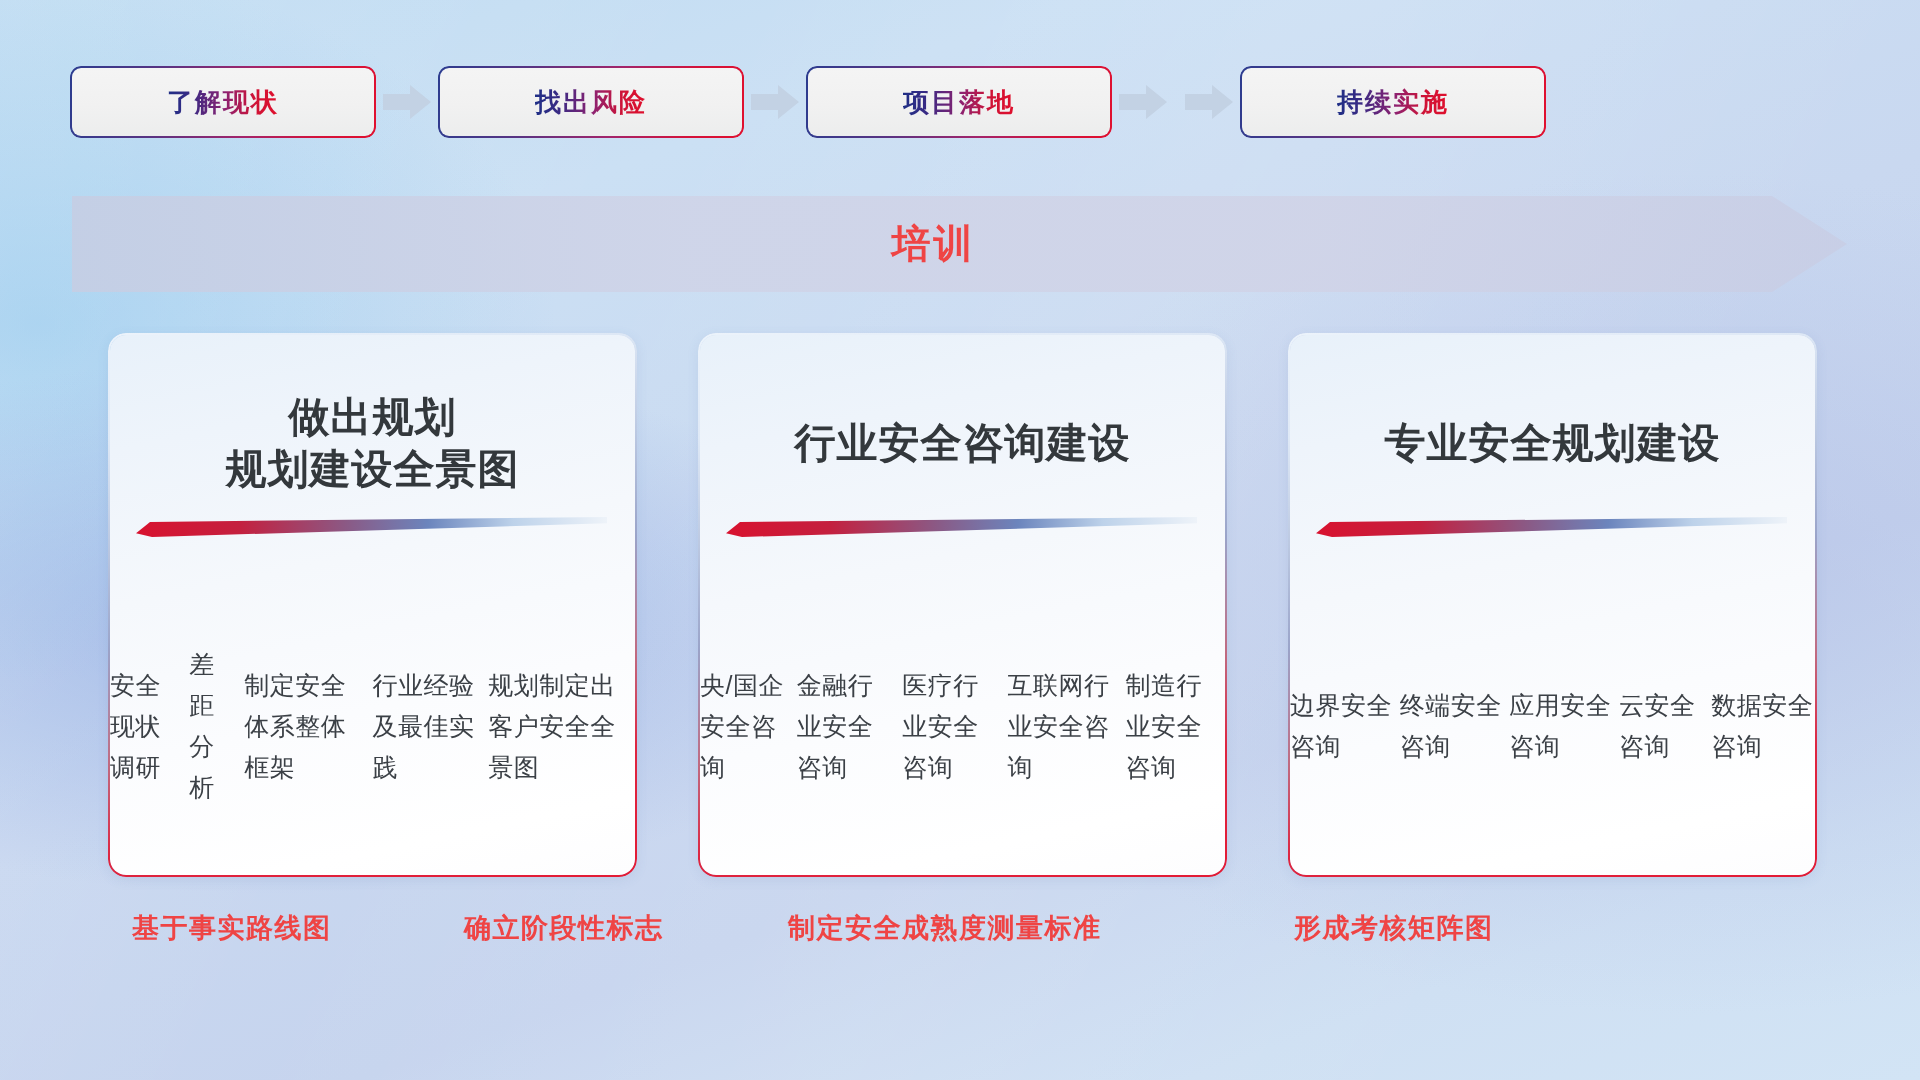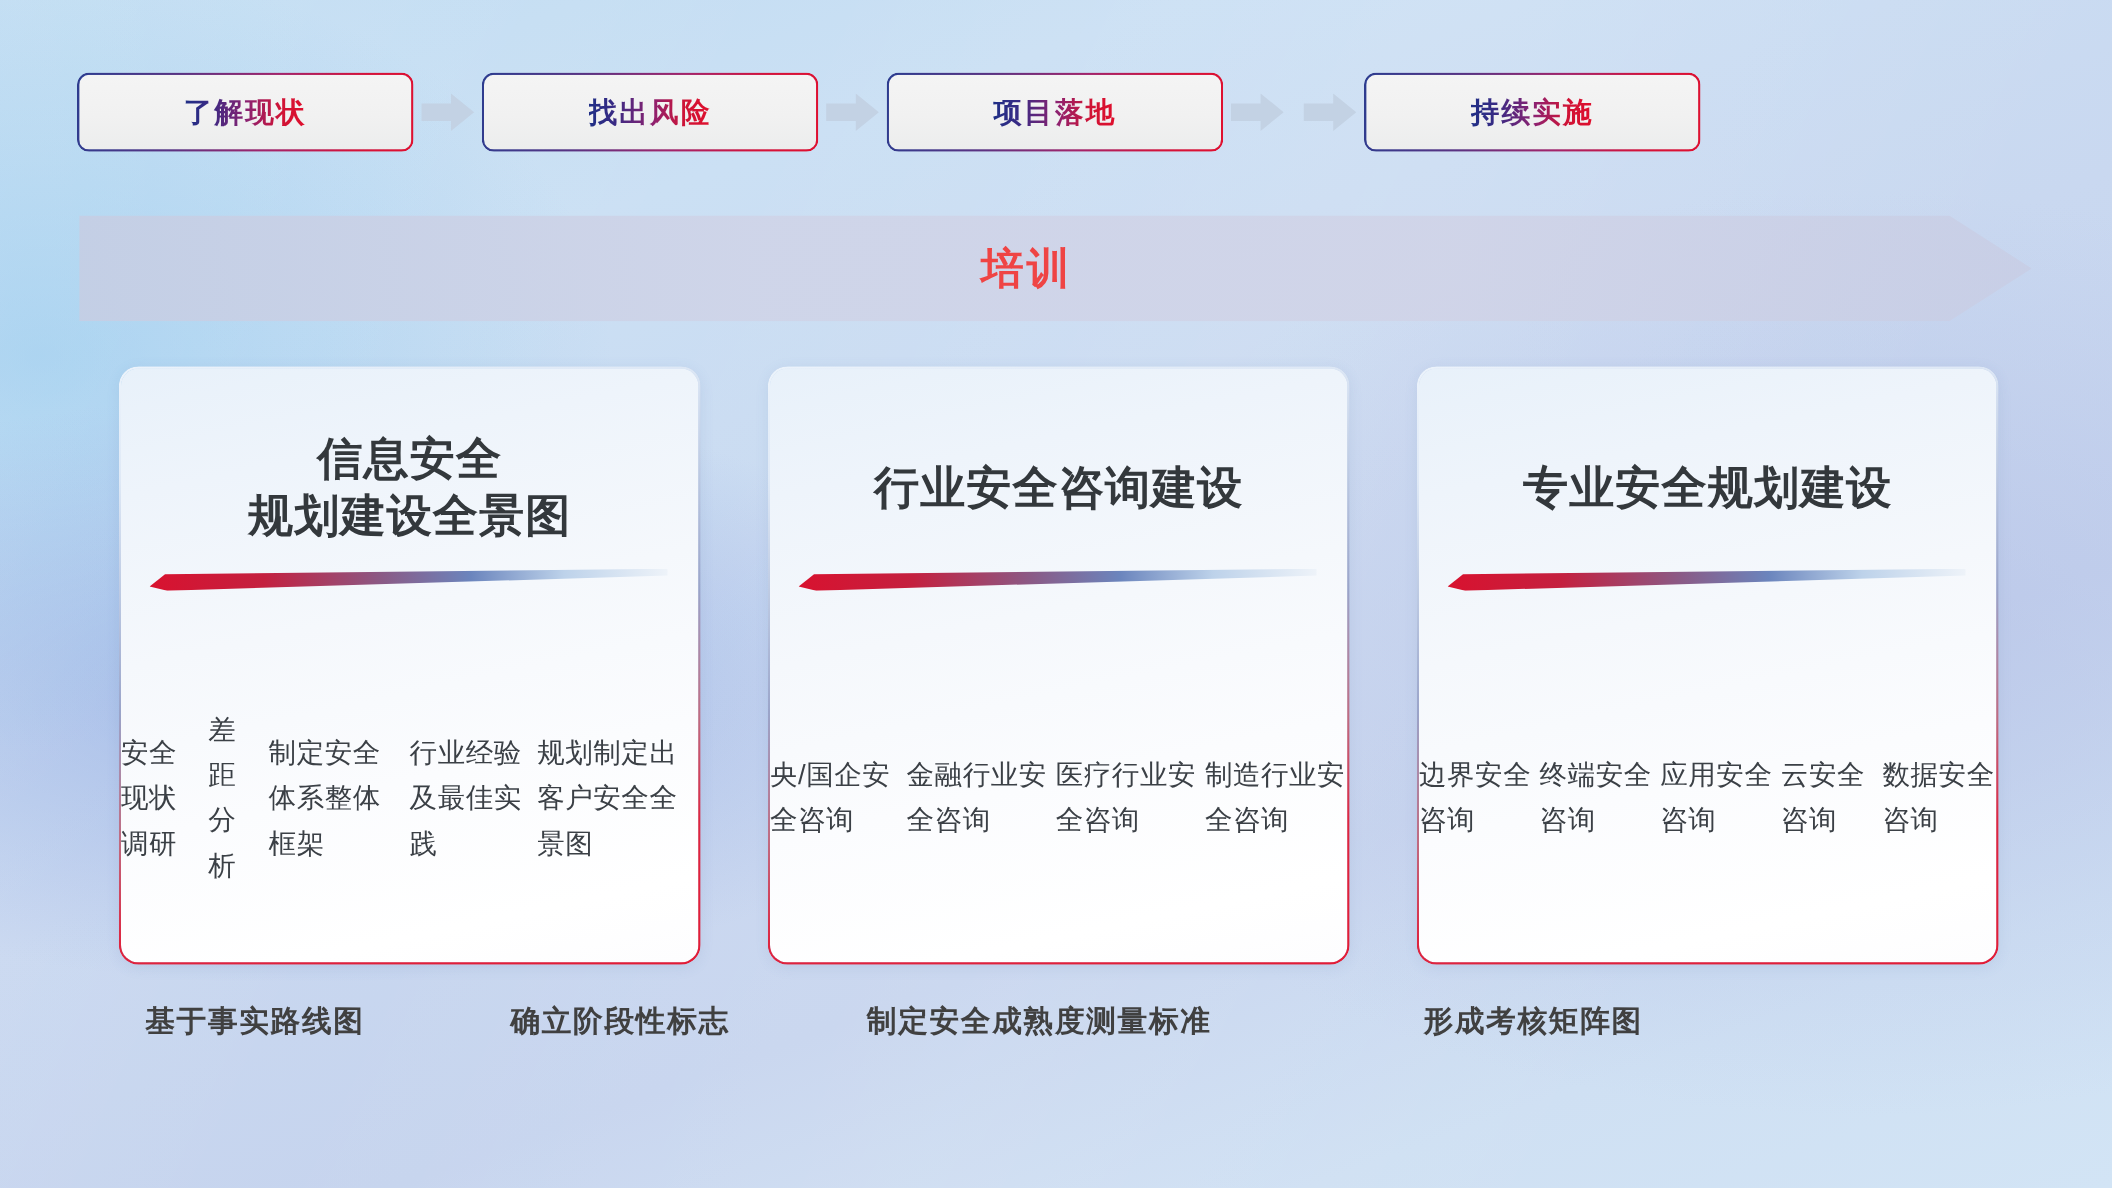--- a/index.html
+++ b/index.html
@@ -93,21 +93,21 @@
     flex:1; display:flex; flex-direction:row; align-items:center;
     padding-top:40px; gap:6px;
   }
   .card-list .li{
     font-size:25px; color:#3b4046; line-height:1.64; letter-spacing:0.5px;
   }
 
   
   .captions{ position:absolute; left:0; top:910px; width:1920px; height:54px; }
   .cap{
-    position:absolute; font-size:27px; font-weight:700; color:#404040; letter-spacing:1.5px;
+    position:absolute; font-size:27px; font-weight:700; color:#ef4444; letter-spacing:1.5px;
     white-space:nowrap;
   }
 </style>
 </head>
 <body>
 
 <div class="bg-sheen"></div>
 
 <div class="process-row">
 
@@ -163,21 +163,21 @@
   </svg>
   <div class="banner-label">培训</div>
 </div>
 
 <div class="cards">
 
   <div class="card two-line">
     <div class="card-inner">
       <div class="card-title">
         <span>
-          <span class="ln">信息安全</span>
+          <span class="ln">做出规划</span>
           <span class="ln">规划建设全景图</span>
         </span>
       </div>
       <div class="divider">
         <svg viewBox="0 0 470 16" preserveAspectRatio="none">
           <defs>
             <linearGradient id="dv1" x1="0" y1="0" x2="1" y2="0">
               <stop offset="0%" stop-color="#d8122f"></stop>
               <stop offset="22%" stop-color="#c4203f"></stop>
               <stop offset="45%" stop-color="#8a5a86"></stop>
@@ -218,20 +218,21 @@
               <stop offset="100%" stop-color="#eef3f9"></stop>
             </linearGradient>
           </defs>
           <path d="M0 13 L14 4 L470 0 L470 5 L16 16 Z" fill="url(#dv2)"></path>
         </svg>
       </div>
       <div class="card-list">
         <div class="li">央/国企安全咨询</div>
         <div class="li">金融行业安全咨询</div>
         <div class="li">医疗行业安全咨询</div>
+        <div class="li">互联网行业安全咨询</div>
         <div class="li">制造行业安全咨询</div>
       </div>
     </div>
   </div>
 
   <div class="card one-line">
     <div class="card-inner">
       <div class="card-title">
         <span>
           <span class="ln">专业安全规划建设</span>

